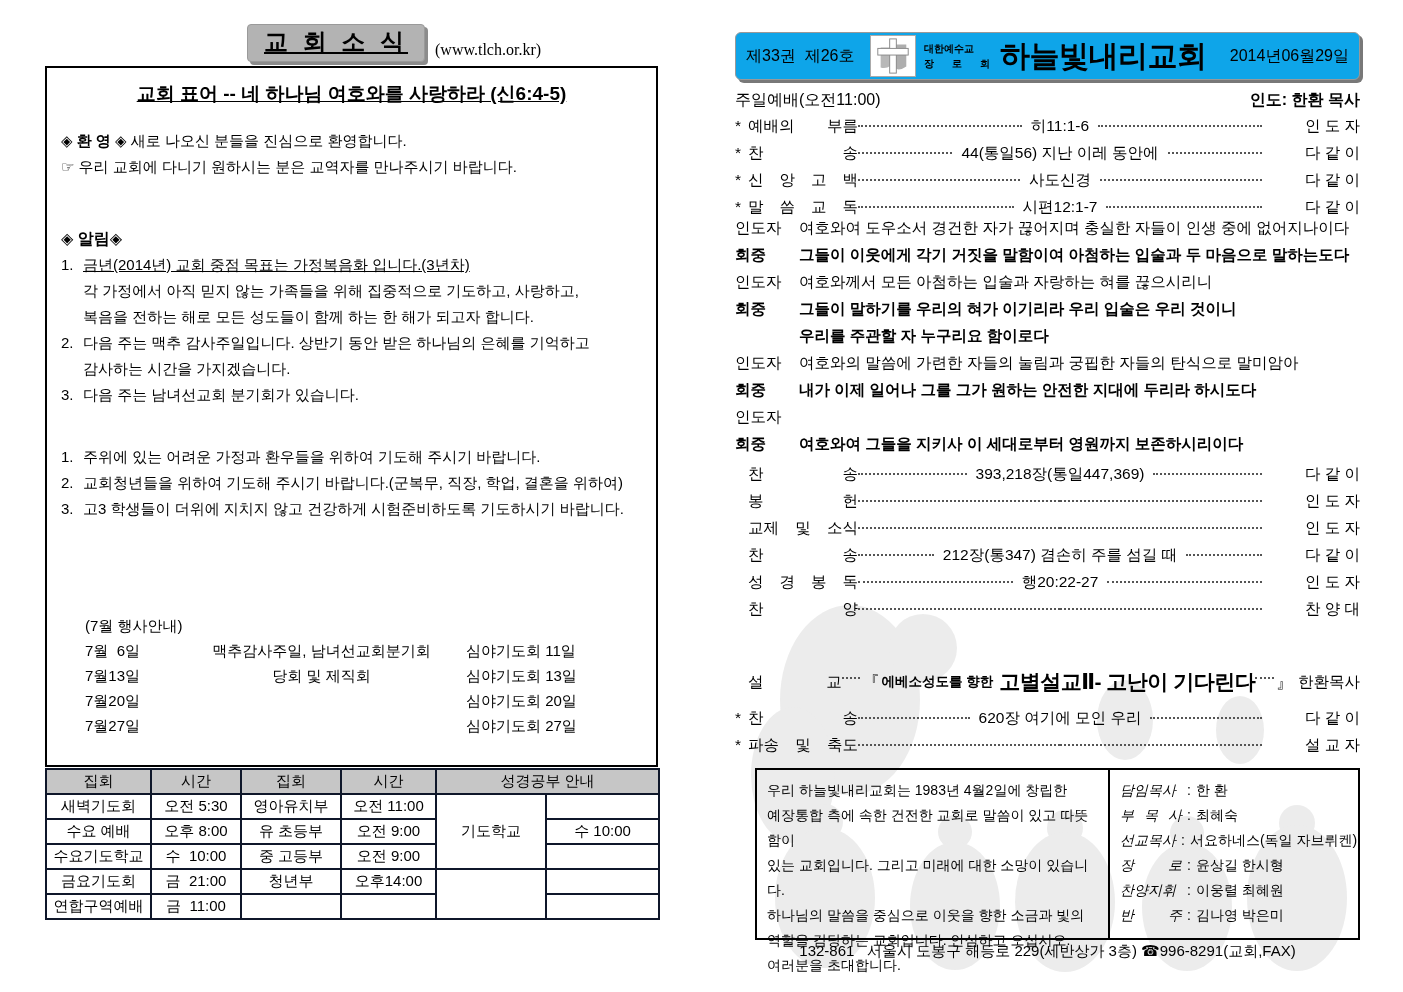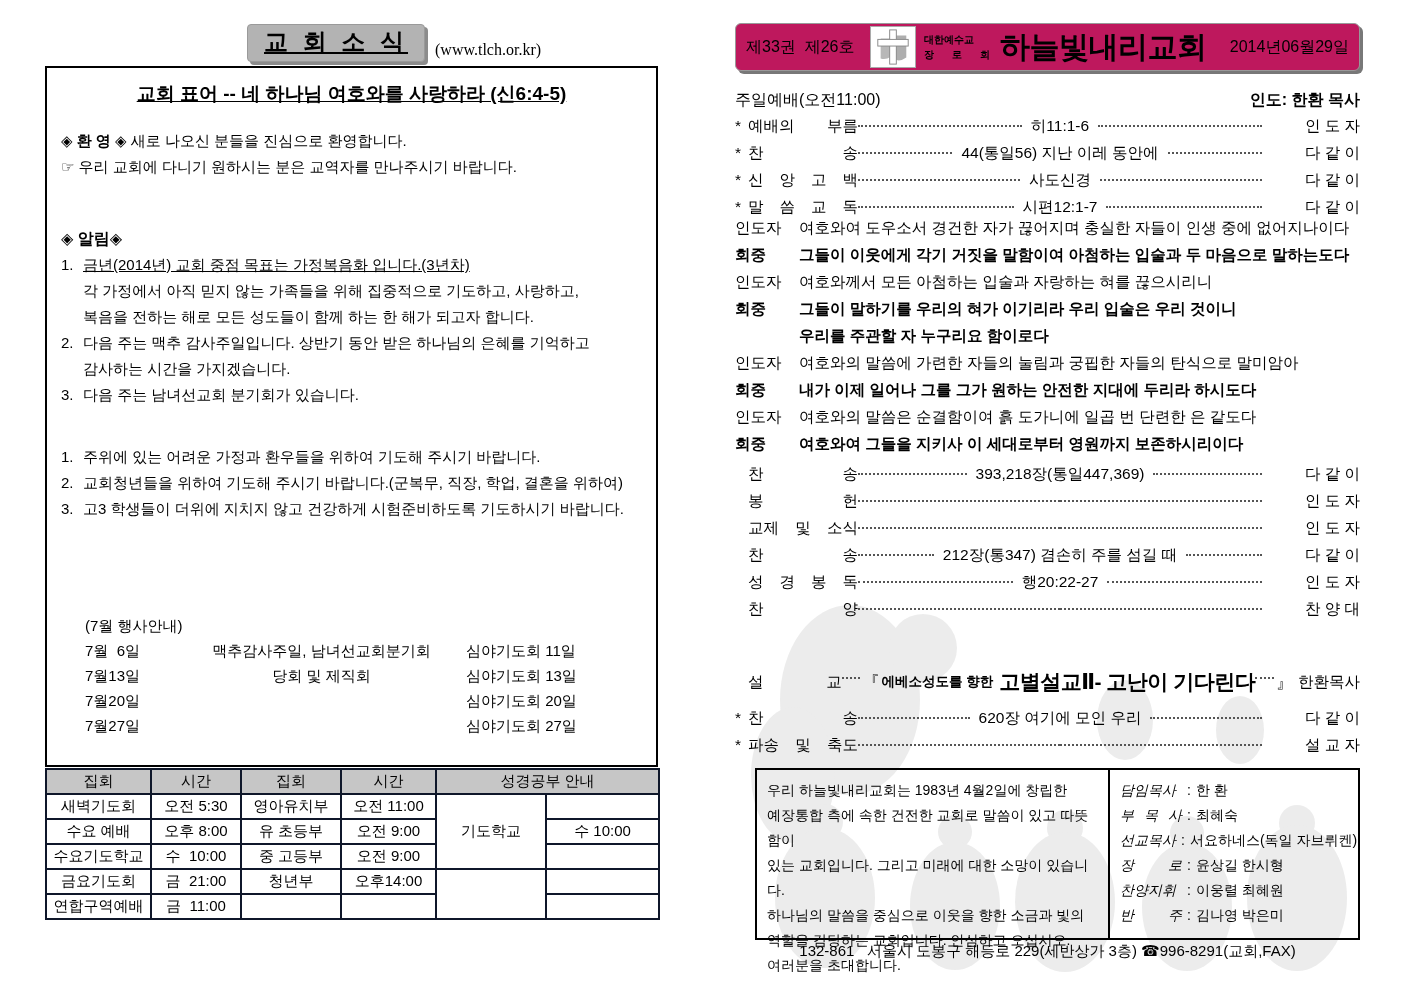--- a/index.html
+++ b/index.html
@@ -37,21 +37,21 @@
                 table-layout:fixed; font-size:15px; }
   table.sched th, table.sched td { border:2px solid #0f172a; height:25px; text-align:center;
                                    white-space:pre; overflow:hidden; }
   table.sched { border:2px solid #000; }
   table.sched thead th { background:#c6c6c6; font-weight:normal; }
   
   
   .right { left:735px; width:625px; height:960px; }
   .wm { position:absolute; left:0; top:560px; width:625px; height:400px; z-index:0; }
 
-  .masthead { position:absolute; top:3px; left:0; width:625px; height:48px; background:#be185d;
+  .masthead { position:absolute; top:12px; left:0; width:625px; height:48px; background:#0ea5e9;
               border:1px solid #999; border-radius:6px; box-shadow:3px 3px 0 #787878;
               display:flex; align-items:center; padding:0 10px; z-index:1; }
   .mh-volume { font-size:16px; white-space:pre; width:124px; }
   .mh-logo { width:46px; height:42px; background:#fff; border:1px solid #aaa; margin-right:8px;
              display:flex; align-items:center; justify-content:center; }
   .mh-denom { font-size:10px; font-weight:bold; line-height:15px; margin-right:6px; }
   .mh-denom .l2 { width:66px; text-align:justify; text-align-last:justify; }
   .mh-name { font-size:30px; font-weight:900; letter-spacing:-0.5px; margin:0 4px; }
   .mh-date { font-size:16px; margin-left:auto; }
 
@@ -335,21 +335,20 @@
     <div class="rd-row">
         <span class="rd-speaker">인도자</span>
         <span class="rd-text">여호와의 말씀에 가련한 자들의 눌림과 궁핍한 자들의 탄식으로 말미암아</span>
       </div>
     <div class="rd-row rd-bold">
         <span class="rd-speaker">회중</span>
         <span class="rd-text">내가 이제 일어나 그를 그가 원하는 안전한 지대에 두리라 하시도다</span>
       </div>
     <div class="rd-row">
         <span class="rd-speaker">인도자</span>
-        <span class="rd-text">여호와의 말씀은 순결함이여 흙 도가니에 일곱 번 단련한 은 같도다</span>
       </div>
     <div class="rd-row rd-bold">
         <span class="rd-speaker">회중</span>
         <span class="rd-text">여호와여 그들을 지키사 이 세대로부터 영원까지 보존하시리이다</span>
       </div>
   </div>
 
   <div class="svc-block ord2">
     <div class="svc-row">
       <span class="star"></span>

